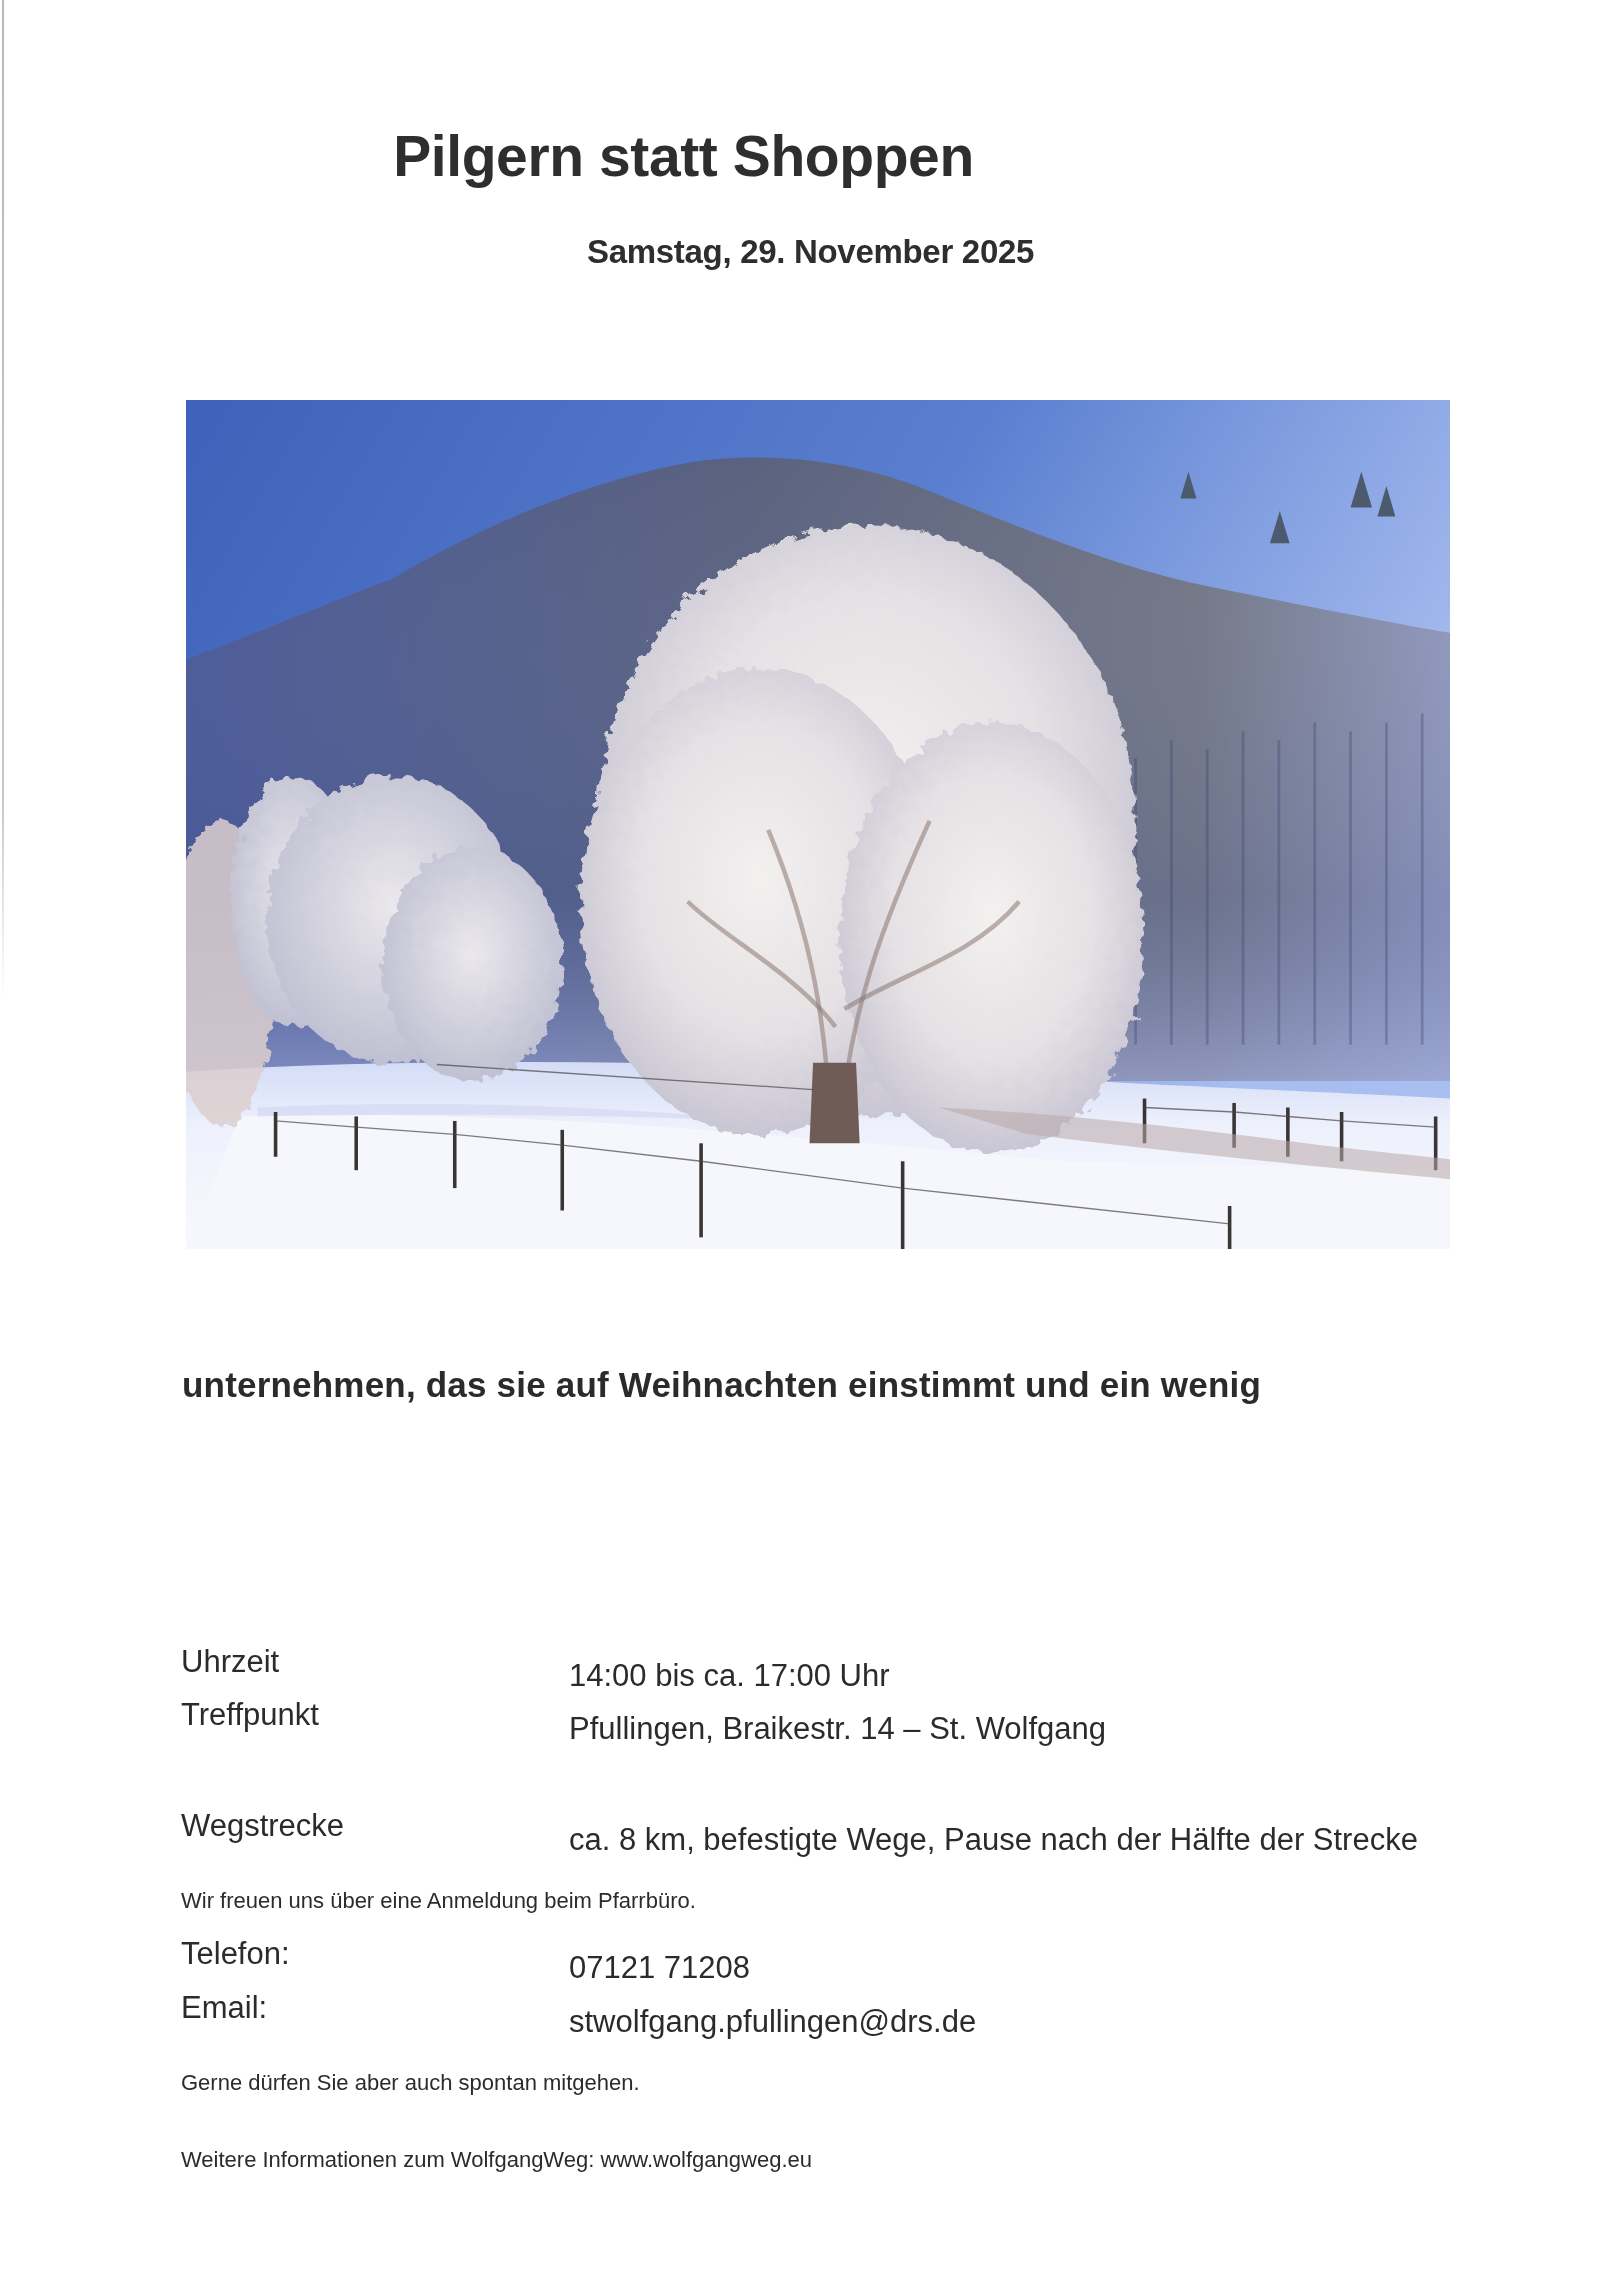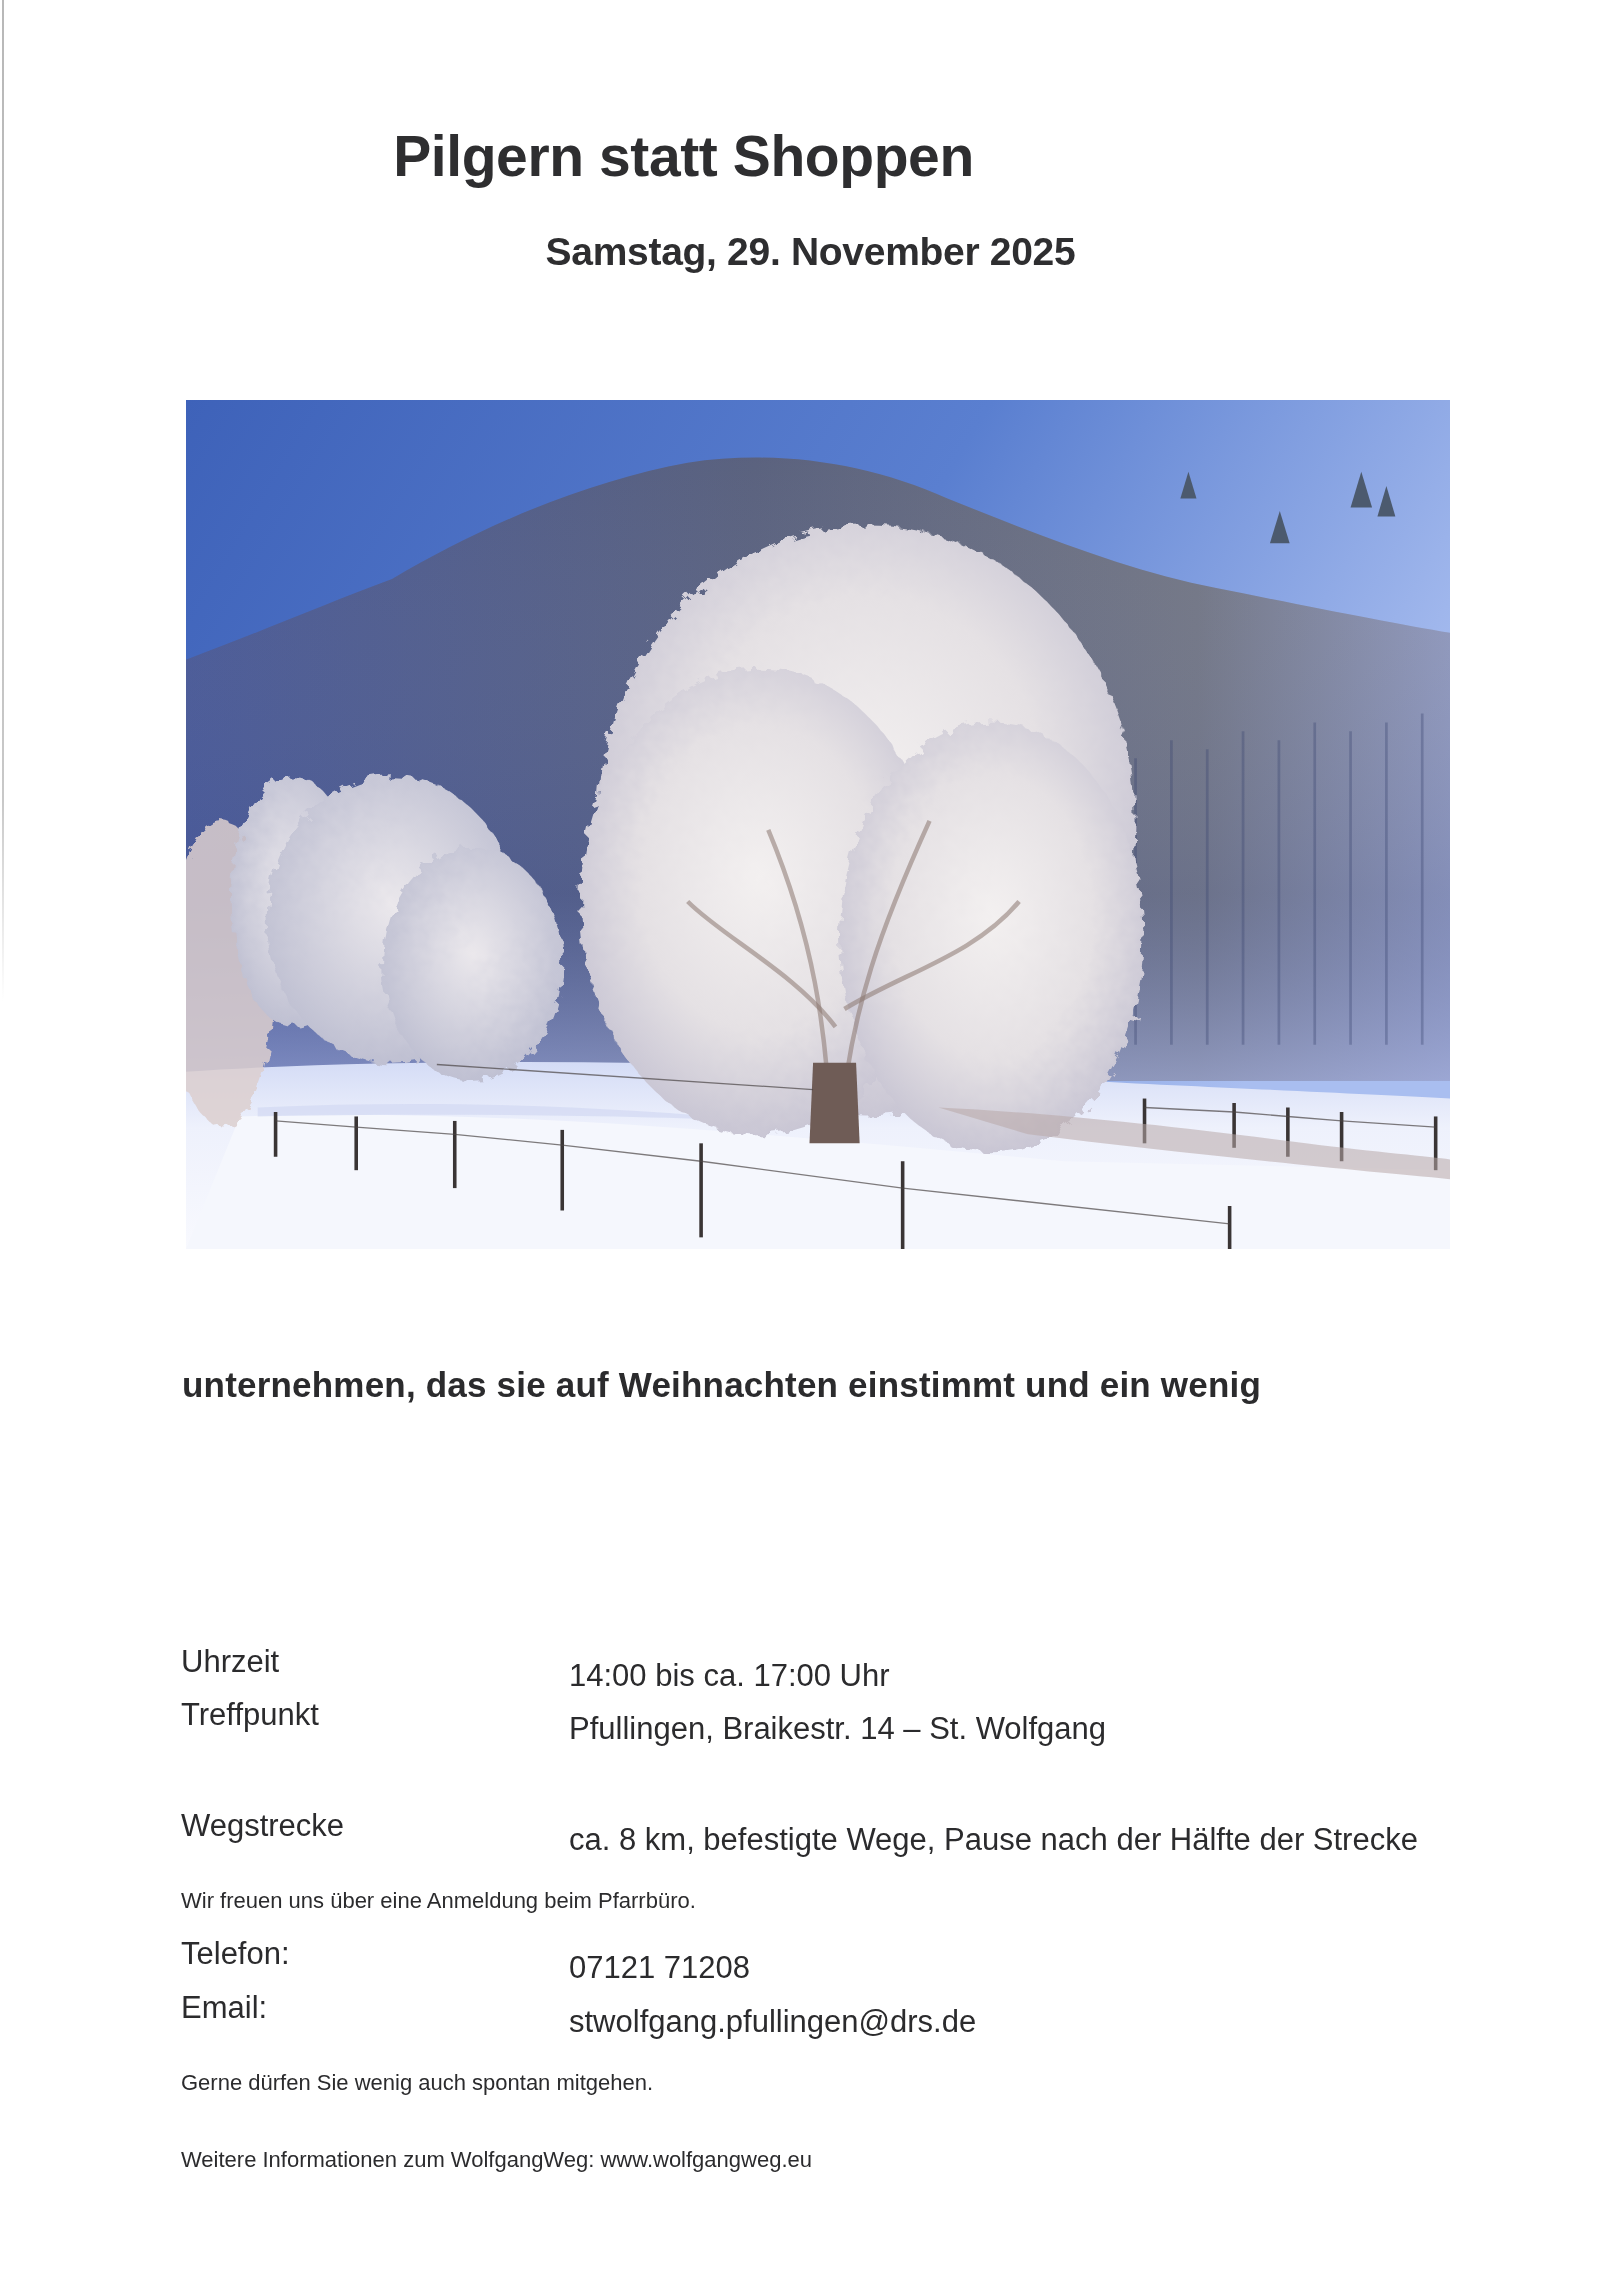--- a/index.html
+++ b/index.html
@@ -12,21 +12,21 @@
     position: absolute; left: 1.8px; top: 0; width: 1.8px; height: 1001px;
     background: linear-gradient(to bottom, #b8b8b8, #c8c8c8 80%, rgba(200,200,200,0));
   }
   .title {
     position: absolute; left: 0; width: 1367px; text-align: center;
     top: 120px; font-size: 57px; font-weight: bold; letter-spacing: -0.4px;
     line-height: 72px; color: #2e2e30;
   }
   .subtitle {
     position: absolute; left: 0; width: 1621px; text-align: center;
-    top: 220px; font-size: 39px; font-weight: bold; letter-spacing: -0.3px;
+    top: 220px; font-size: 33px; font-weight: bold; letter-spacing: -0.3px;
     line-height: 63px; color: #2e2e30;
   }
   .photo {
     position: absolute; left: 186px; top: 400px; width: 1264px; height: 849px;
     overflow: hidden;
   }
   .photo svg { display: block; width: 100%; height: 100%; }
   .intro {
     position: absolute; left: 182px; top: 1354px; width: 1254px;
     font-size: 35px; font-weight: bold; line-height: 62px; color: #2b2b2d;
@@ -189,15 +189,15 @@
 
 <div class="row" style="top:1934px">
   <span class="lbl">Telefon:</span>
   <span class="val">07121 71208</span>
 </div>
 <div class="row" style="top:1988px">
   <span class="lbl">Email:</span>
   <span class="val">stwolfgang.pfullingen@drs.de</span>
 </div>
 
-<div class="line" style="top:2063px">Gerne dürfen Sie wenig auch spontan mitgehen.</div>
+<div class="line" style="top:2063px">Gerne dürfen Sie aber auch spontan mitgehen.</div>
 <div class="line" style="top:2140px">Weitere Informationen zum WolfgangWeg: www.wolfgangweg.eu</div>
 
 
 </body></html>

